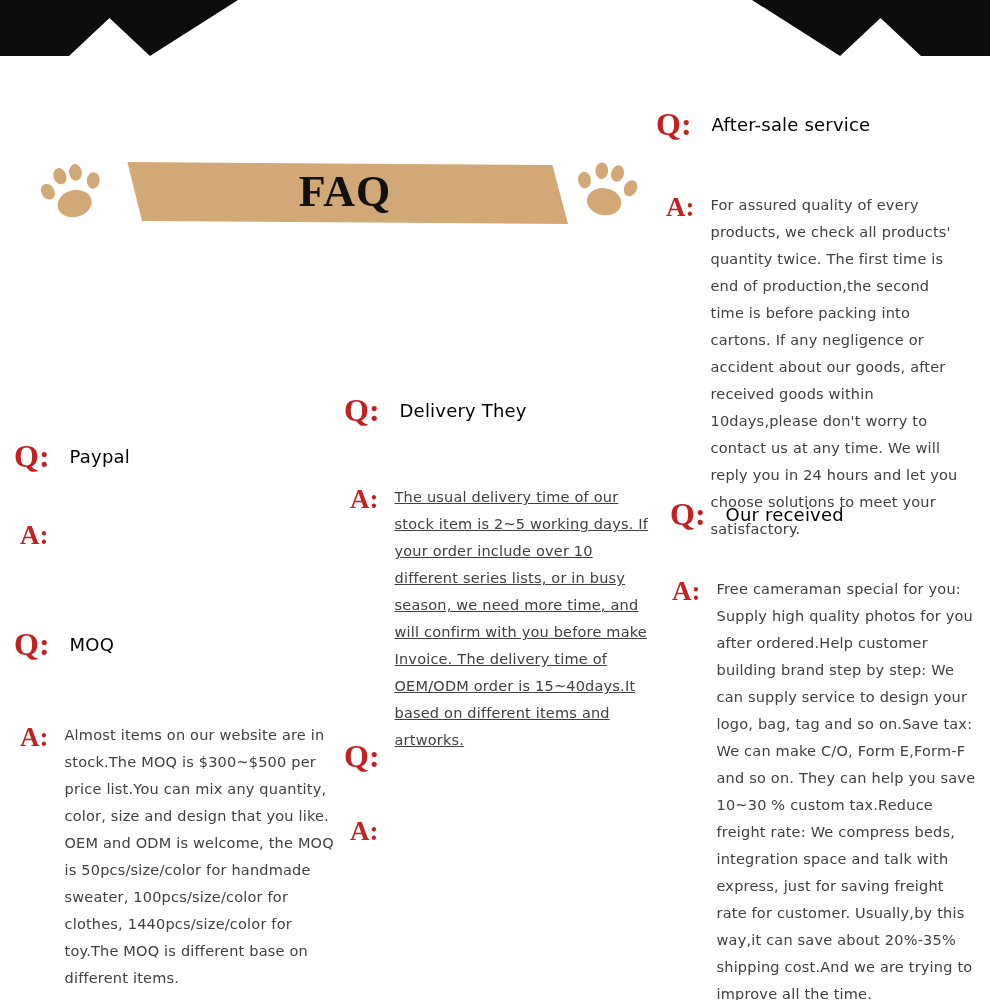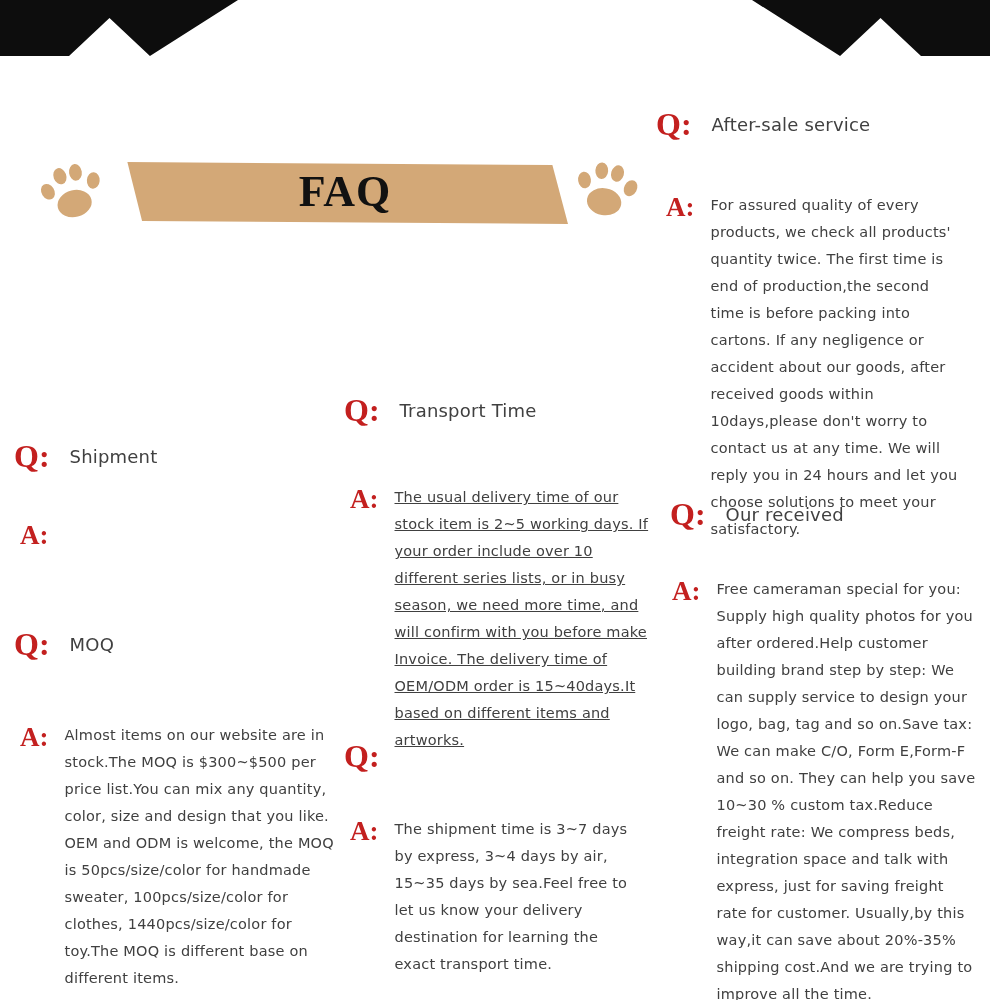--- a/index.html
+++ b/index.html
@@ -20,21 +20,21 @@
 
   .paw { position: absolute; width: 64px; height: 58px; }
   .paw svg { width: 100%; height: 100%; }
   .paw-left  { left: 40px;  top: 164px; transform: rotate(-14deg); }
   .paw-right { left: 574px; top: 162px; transform: rotate(10deg); }
 
   
   .qa-q { position: absolute; display: flex; align-items: center; gap: 20px; }
   .qmark { font-family: "Liberation Serif", serif; font-weight: 700; font-size: 32px;
            color: #c3201f; line-height: 1; }
-  .qtitle { font-size: 18px; color: #404040; letter-spacing: 0.2px; }
+  .qtitle { font-size: 18px; color: #000000; letter-spacing: 0.2px; }
 
   
   .qa-a { position: absolute; display: flex; gap: 16px; align-items: flex-start; }
   .amark { font-family: "Liberation Serif", serif; font-weight: 700; font-size: 27px;
            color: #c3201f; line-height: 1; margin-top: 2px; }
   .atext { margin: 0; font-size: 14.5px; line-height: 27px; color: #404040;
            letter-spacing: 0.2px; }
 </style>
 </head>
 <body>
@@ -63,50 +63,49 @@
       <ellipse cx="50" cy="62" rx="27" ry="21"></ellipse>
       <ellipse cx="14" cy="34" rx="10" ry="13" transform="rotate(-18 14 34)"></ellipse>
       <ellipse cx="38" cy="15" rx="10" ry="13" transform="rotate(-6 38 15)"></ellipse>
       <ellipse cx="63" cy="15" rx="10" ry="13" transform="rotate(6 63 15)"></ellipse>
       <ellipse cx="87" cy="34" rx="10" ry="13" transform="rotate(18 87 34)"></ellipse>
     </svg>
   </div>
 
   <div class="qa-q" style="left:14px; top:440px;">
     <span class="qmark">Q:</span>
-    <span class="qtitle">Shipment</span>
+    <span class="qtitle">Paypal</span>
   </div>
   <div class="qa-a" style="left:20px; top:520px;">
     <span class="amark">A:</span>
   </div>
 
   <div class="qa-q" style="left:14px; top:628px;">
     <span class="qmark">Q:</span>
     <span class="qtitle">MOQ</span>
   </div>
   <div class="qa-a" style="left:20px; top:722px;">
     <span class="amark">A:</span>
     <p class="atext" style="width:272px;">Almost items on our website are in stock.The MOQ is $300~$500 per price list.You can mix any quantity, color, size and design that you like. OEM and ODM is welcome, the MOQ is 50pcs/size/color for handmade sweater, 100pcs/size/color for clothes, 1440pcs/size/color for toy.The MOQ is different base on different items.</p>
   </div>
 
   <div class="qa-q" style="left:344px; top:394px;">
     <span class="qmark">Q:</span>
-    <span class="qtitle">Transport Time</span>
+    <span class="qtitle">Delivery They</span>
   </div>
   <div class="qa-a" style="left:350px; top:484px;">
     <span class="amark">A:</span>
     <p class="atext" style="width:258px;text-decoration:underline;">The usual delivery time of our stock item is 2~5 working days. If your order include over 10 different series lists, or in busy season, we need more time, and will confirm with you before make Invoice. The delivery time of OEM/ODM order is 15~40days.It based on different items and artworks.</p>
   </div>
 
   <div class="qa-q" style="left:344px; top:740px;">
     <span class="qmark">Q:</span>
   </div>
   <div class="qa-a" style="left:350px; top:816px;">
     <span class="amark">A:</span>
-    <p class="atext" style="width:240px;">The shipment time is 3~7 days by express, 3~4 days by air, 15~35 days by sea.Feel free to let us know your delivery destination for learning the exact transport time.</p>
   </div>
 
   <div class="qa-q" style="left:656px; top:108px;">
     <span class="qmark">Q:</span>
     <span class="qtitle">After-sale service</span>
   </div>
   <div class="qa-a" style="left:666px; top:192px;">
     <span class="amark">A:</span>
     <p class="atext" style="width:250px;">For assured quality of every products, we check all products' quantity twice. The first time is end of production,the second time is before packing into cartons. If any negligence or accident about our goods, after received goods within 10days,please don't worry to contact us at any time. We will reply you in 24 hours and let you choose solutions to meet your satisfactory.</p>
   </div>

